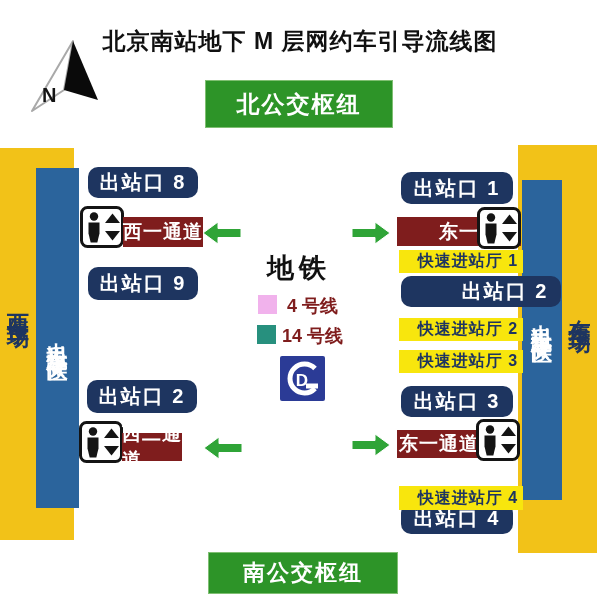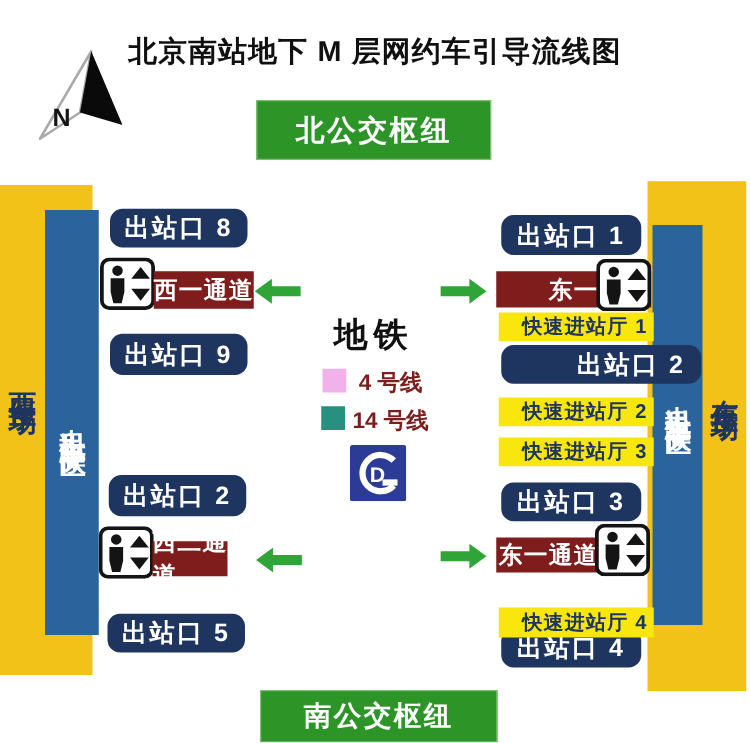--- a/index.html
+++ b/index.html
@@ -80,21 +80,20 @@
   <div class="abs vbar bar-east-parking">
     <div class="vtext">东停车场</div>
   </div>
   <div class="abs vbar bar-east-taxi">
     <div class="vtext">出租车等候区</div>
   </div>
 
   <div class="abs navy-box" style="left:88px;top:167px;width:110px;height:31px;">出站口 8</div>
   <div class="abs navy-box" style="left:88px;top:267px;width:110px;height:33px;">出站口 9</div>
   <div class="abs navy-box" style="left:87px;top:380px;width:110px;height:33px;">出站口 2</div>
-  <div class="abs navy-box" style="left:86px;top:491px;width:110px;height:31px;">出站口 5</div>
 
   <div class="abs" style="left:80px;top:206px;">
     <svg width="44" height="42" viewBox="0 0 44 42">
       <rect x="1.5" y="1.5" width="41" height="39" rx="6" fill="#ffffff" stroke="#141414" stroke-width="3"></rect>
       <circle cx="14" cy="10.5" r="4.2" fill="#141414"></circle>
       <path d="M8.5 16.5 h11 v11 l-2.2 9 h-6.6 l-2.2 -9 z" fill="#141414"></path>
       <path d="M32.5 7.5 l7.5 9.5 h-15 z" fill="#141414"></path>
       <path d="M32.5 34.5 l7.5 -9.5 h-15 z" fill="#141414"></path>
     </svg>
   </div>

